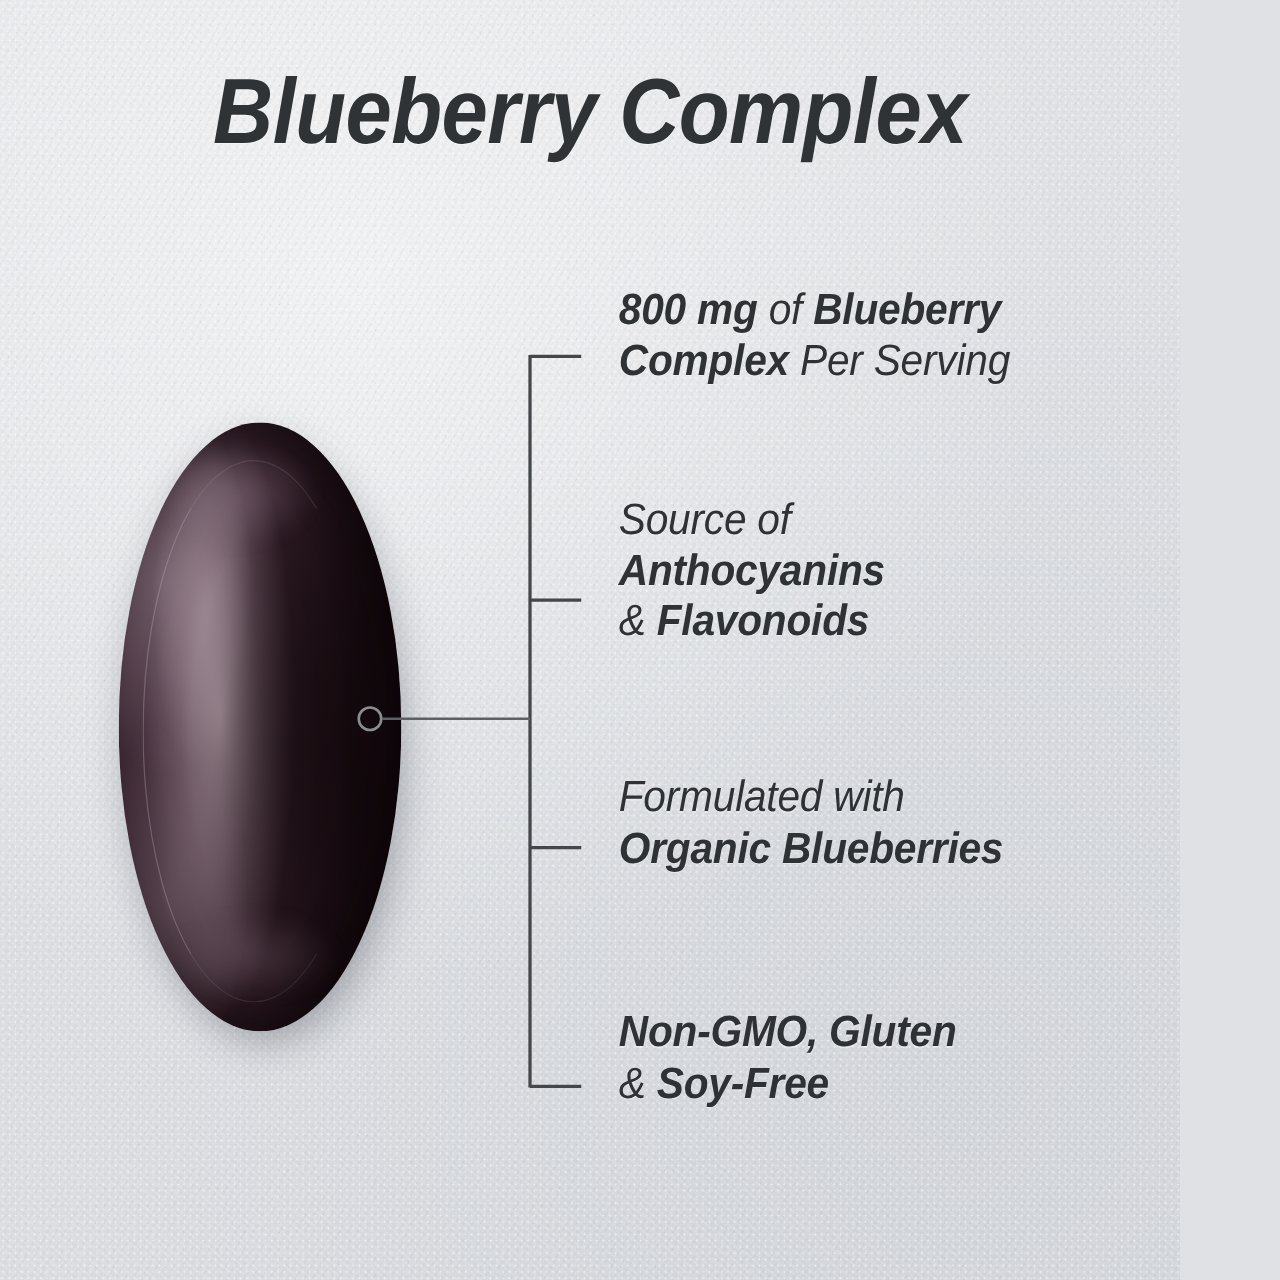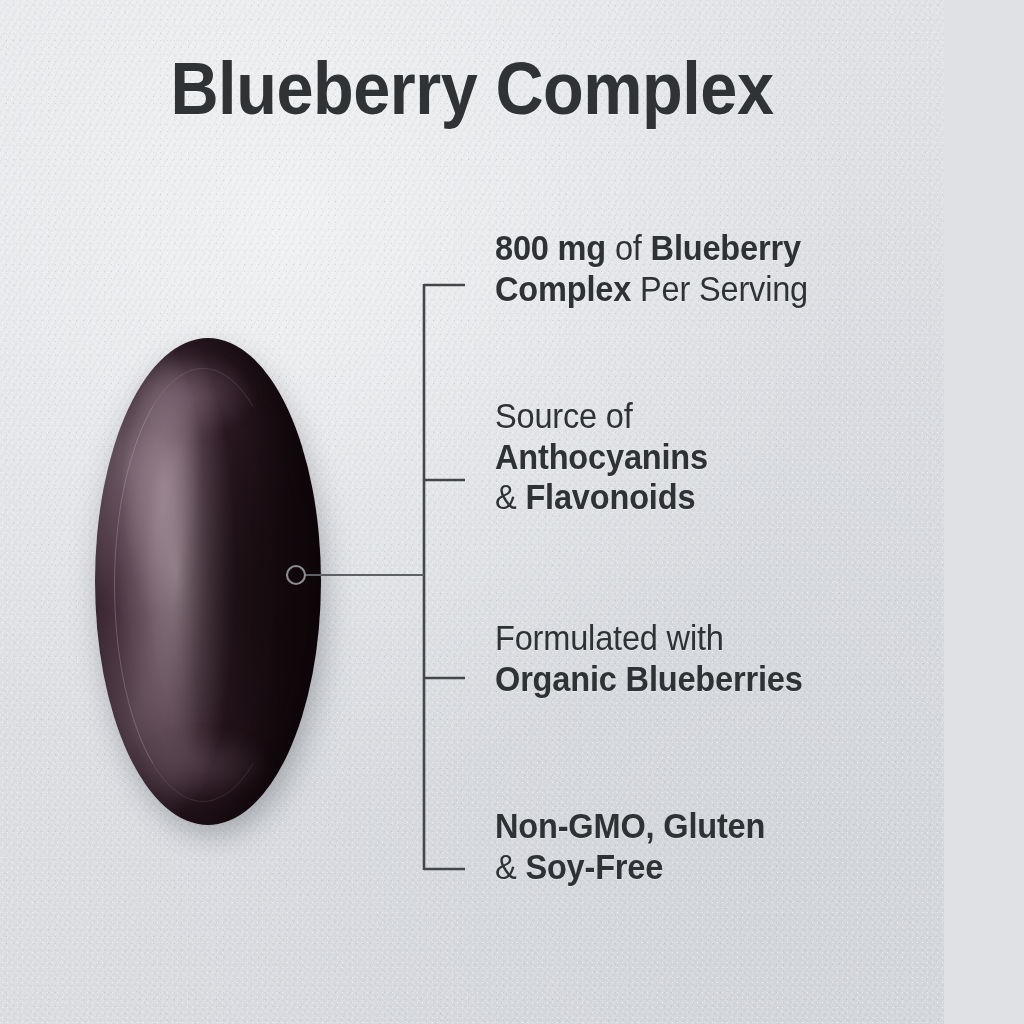--- a/index.html
+++ b/index.html
@@ -10,20 +10,21 @@
     overflow:hidden;
   }
   .stage{
     position:relative;
     width:944px;height:1024px;
     background:
       radial-gradient(circle at 30% 22%, rgba(255,255,255,.55) 0%, rgba(255,255,255,0) 55%),
       radial-gradient(circle at 82% 86%, rgba(198,202,208,.40) 0%, rgba(198,202,208,0) 60%),
       linear-gradient(160deg,#e3e5e8 0%,#dcdee2 48%,#d9dbdf 100%);
     overflow:hidden;
+    font-style:italic;
   }
   
   .grain{
     position:absolute;inset:0;
     pointer-events:none;
     opacity:.55;
     background-image:
       radial-gradient(rgba(255,255,255,.9) .7px, transparent .8px),
       radial-gradient(rgba(160,165,172,.55) .6px, transparent .7px),
       radial-gradient(rgba(255,255,255,.5) .5px, transparent .6px);

